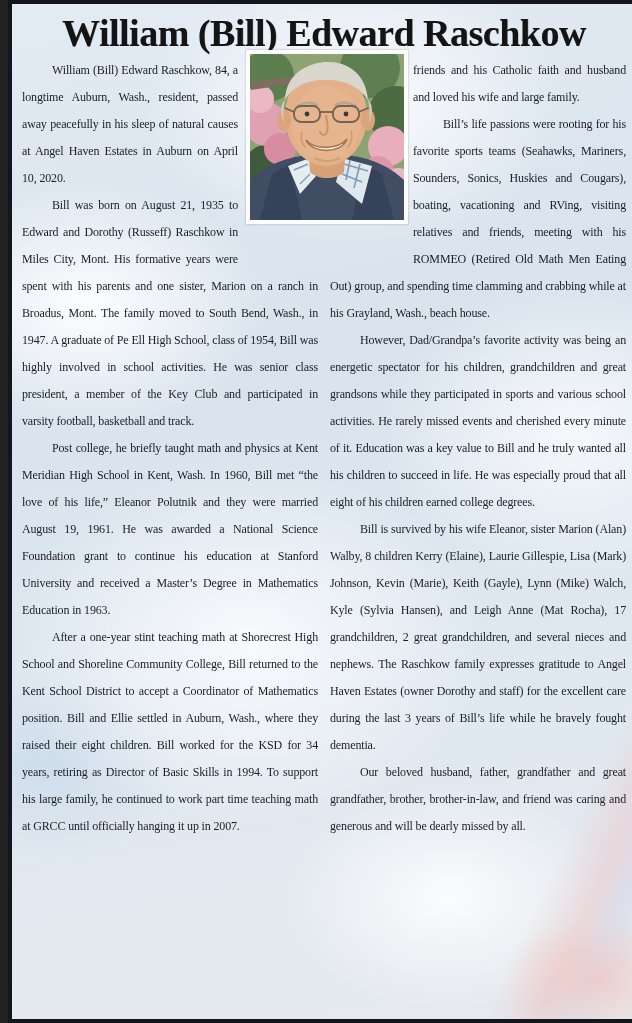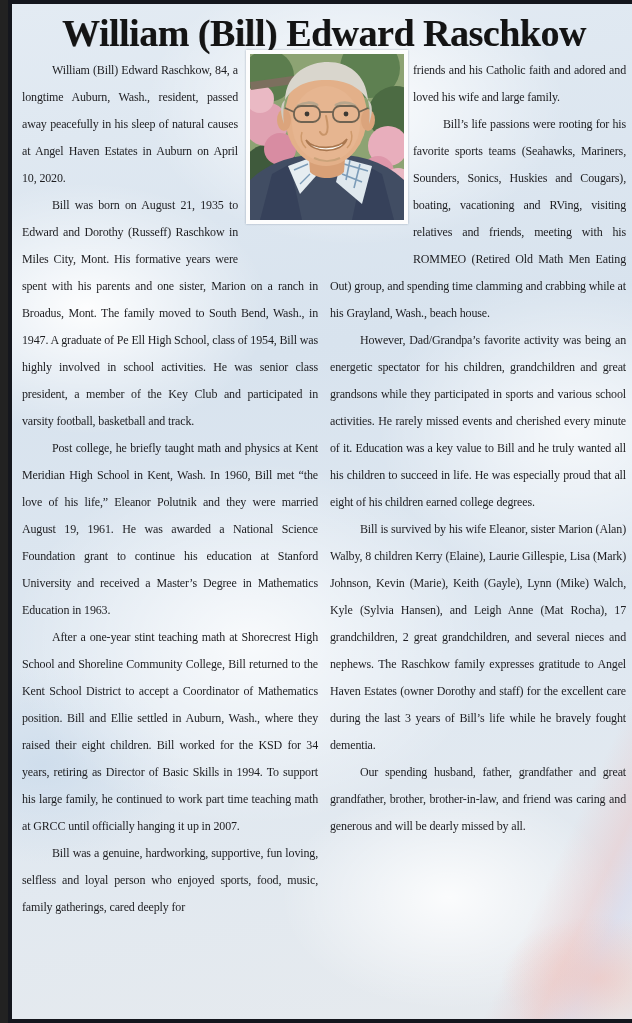--- a/index.html
+++ b/index.html
@@ -127,25 +127,24 @@
     </svg>
   </div>
 
   <div class="columns">
     <div class="col">
       <div class="spacer-left"></div>
       <p>William (Bill) Edward Raschkow, 84, a longtime Auburn, Wash., resident, passed away peacefully in his sleep of natural causes at Angel Haven Estates in Auburn on April 10, 2020.</p>
       <p>Bill was born on August 21, 1935 to Edward and Dorothy (Russeff) Raschkow in Miles City, Mont. His formative years were spent with his parents and one sister, Marion on a ranch in Broadus, Mont. The family moved to South Bend, Wash., in 1947. A graduate of Pe Ell High School, class of 1954, Bill was highly involved in school activities. He was senior class president, a member of the Key Club and participated in varsity football, basketball and track.</p>
       <p>Post college, he briefly taught math and physics at Kent Meridian High School in Kent, Wash. In 1960, Bill met “the love of his life,” Eleanor Polutnik and they were married August 19, 1961. He was awarded a National Science Foundation grant to continue his education at Stanford University and received a Master’s Degree in Mathematics Education in 1963.</p>
       <p>After a one-year stint teaching math at Shorecrest High School and Shoreline Community College, Bill returned to the Kent School District to accept a Coordinator of Mathematics position. Bill and Ellie settled in Auburn, Wash., where they raised their eight children. Bill worked for the KSD for 34 years, retiring as Director of Basic Skills in 1994. To support his large family, he continued to work part time teaching math at GRCC until officially hanging it up in 2007.</p>
-      <p>Bill was a genuine, hardworking, supportive, fun loving, selfless and loyal person who enjoyed sports, food, music, family gatherings, cared deeply for</p>
     </div>
     <div class="col">
       <div class="spacer-right"></div>
-      <p class="no-indent">friends and his Catholic faith and adored and loved his wife and large family.</p>
+      <p class="no-indent">friends and his Catholic faith and husband and loved his wife and large family.</p>
       <p>Bill’s life passions were rooting for his favorite sports teams (Seahawks, Mariners, Sounders, Sonics, Huskies and Cougars), boating, vacationing and RVing, visiting relatives and friends, meeting with his ROMMEO (Retired Old Math Men Eating Out) group, and spending time clamming and crabbing while at his Grayland, Wash., beach house.</p>
       <p>However, Dad/Grandpa’s favorite activity was being an energetic spectator for his children, grandchildren and great grandsons while they participated in sports and various school activities. He rarely missed events and cherished every minute of it. Education was a key value to Bill and he truly wanted all his children to succeed in life. He was especially proud that all eight of his children earned college degrees.</p>
       <p>Bill is survived by his wife Eleanor, sister Marion (Alan) Walby, 8 children Kerry (Elaine), Laurie Gillespie, Lisa (Mark) Johnson, Kevin (Marie), Keith (Gayle), Lynn (Mike) Walch, Kyle (Sylvia Hansen), and Leigh Anne (Mat Rocha), 17 grandchildren, 2 great grandchildren, and several nieces and nephews. The Raschkow family expresses gratitude to Angel Haven Estates (owner Dorothy and staff) for the excellent care during the last 3 years of Bill’s life while he bravely fought dementia.</p>
-      <p>Our spending husband, father, grandfather and great grandfather, brother, brother-in-law, and friend was caring and generous and will be dearly missed by all.</p>
+      <p>Our beloved husband, father, grandfather and great grandfather, brother, brother-in-law, and friend was caring and generous and will be dearly missed by all.</p>
     </div>
   </div>
 
 </div>
 
 </body></html>

